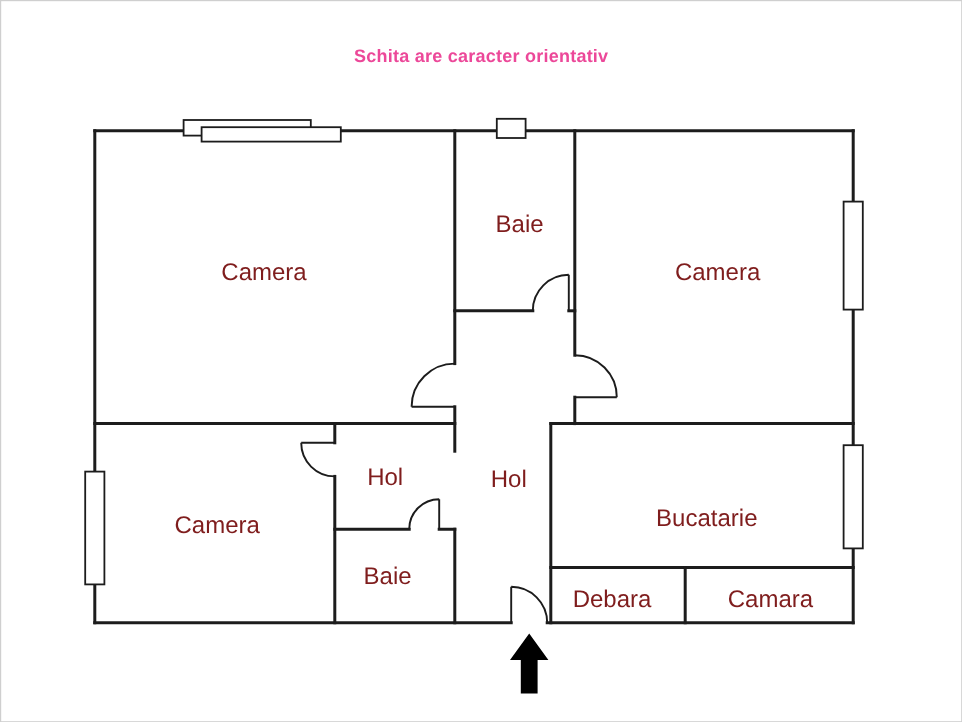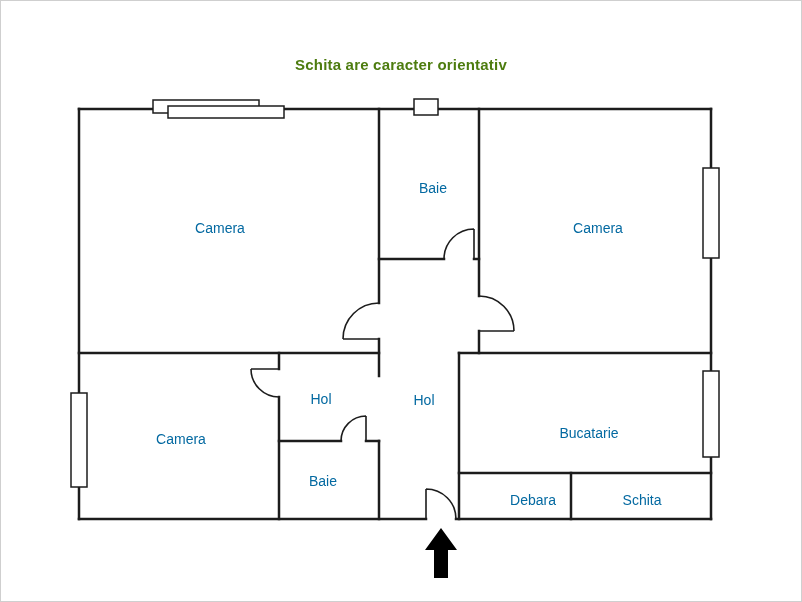--- a/index.html
+++ b/index.html
@@ -7,37 +7,37 @@
     position:relative;
     width:802px;height:602px;
     box-sizing:border-box;
     border:1px solid #cfcfcf;
     background:#ffffff;
     font-family:"Liberation Sans", sans-serif;
     overflow:hidden;
   }
   .plan-title{
     position:absolute;
-    left:0;right:0;top:55px;
+    left:0;right:0;top:38px;
     text-align:center;
     font-size:15px;
     font-weight:bold;
-    color:#4d7c0f;
+    color:#ec4899;
     letter-spacing:0.2px;
   }
   .plan-svg{
     position:absolute;
     left:0;top:0;
     width:802px;height:602px;
   }
   .room-label{
     position:absolute;
     transform:translate(-50%,-50%);
-    font-size:14px;
-    color:#0369a1;
+    font-size:20px;
+    color:#7f1d1d;
     white-space:nowrap;
   }
 </style>
 </head>
 <body>
 
 <div class="frame">
 
   <div class="plan-title">Schita are caracter orientativ</div>
 
@@ -99,16 +99,16 @@
   </svg>
 
   <div class="room-label" style="left:219px;top:227px">Camera</div>
   <div class="room-label" style="left:432px;top:187px">Baie</div>
   <div class="room-label" style="left:597px;top:227px">Camera</div>
   <div class="room-label" style="left:320px;top:398px">Hol</div>
   <div class="room-label" style="left:423px;top:399px">Hol</div>
   <div class="room-label" style="left:180px;top:438px">Camera</div>
   <div class="room-label" style="left:322px;top:480px">Baie</div>
   <div class="room-label" style="left:588px;top:432px">Bucatarie</div>
-  <div class="room-label" style="left:532px;top:499px">Debara</div>
-  <div class="room-label" style="left:641px;top:499px">Schita</div>
+  <div class="room-label" style="left:509px;top:499px">Debara</div>
+  <div class="room-label" style="left:641px;top:499px">Camara</div>
 
 </div>
 
 </body></html>

